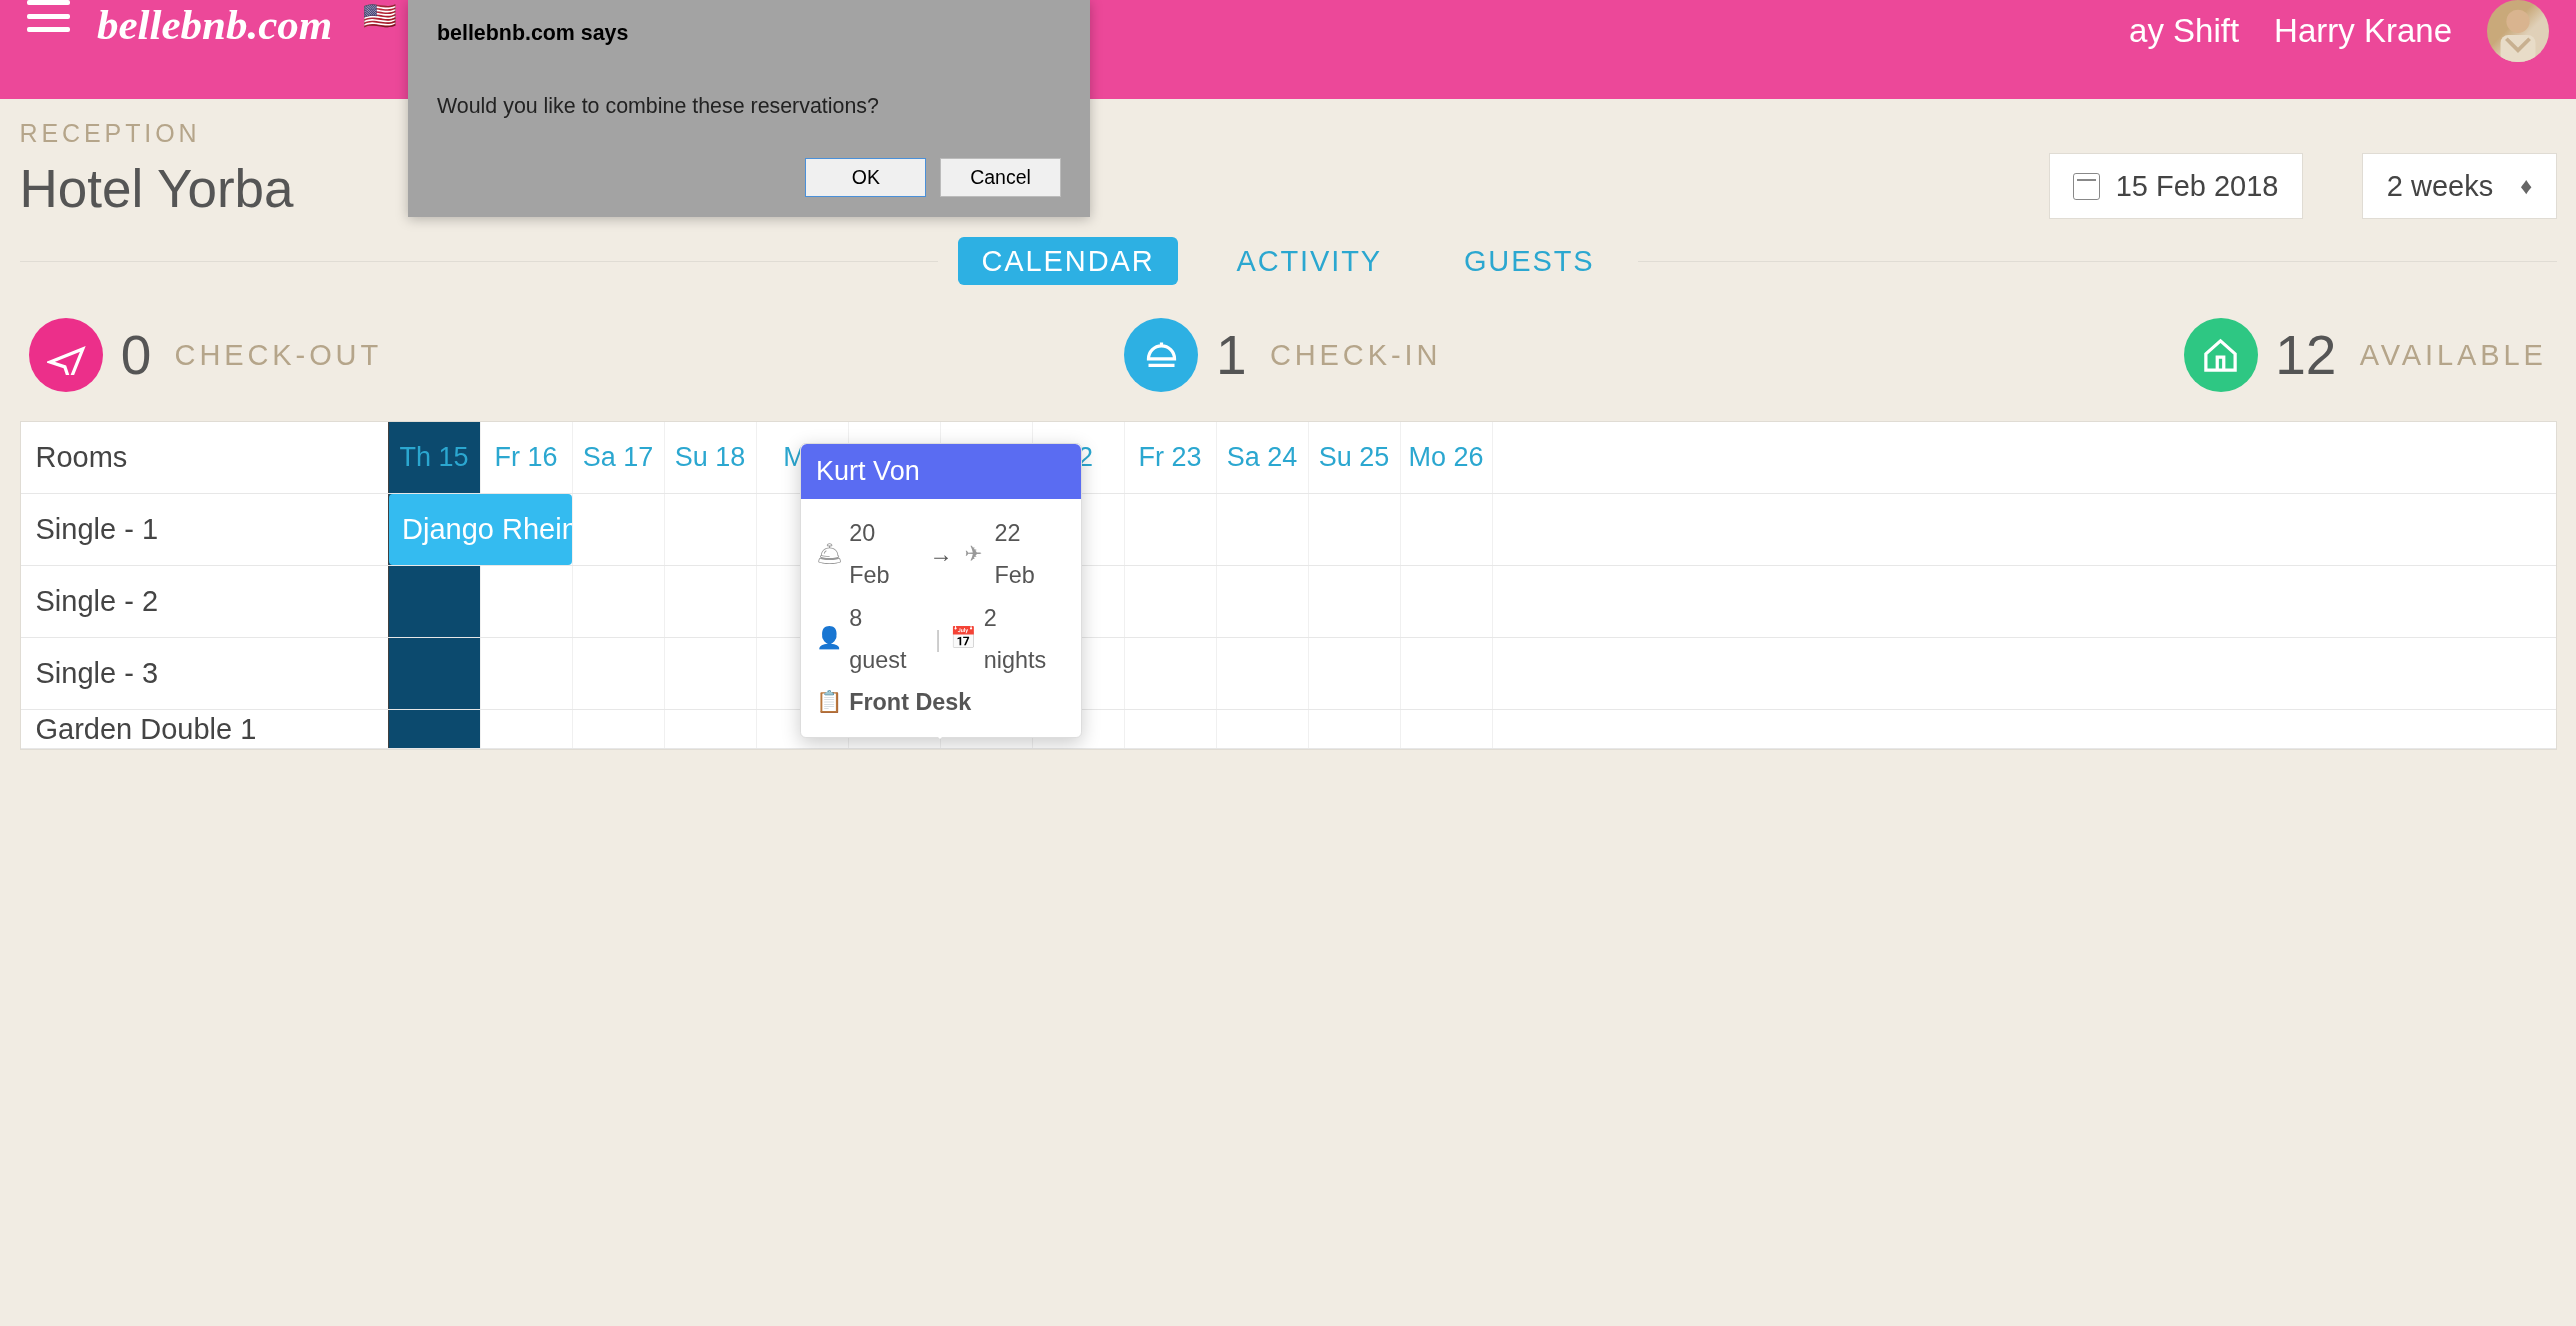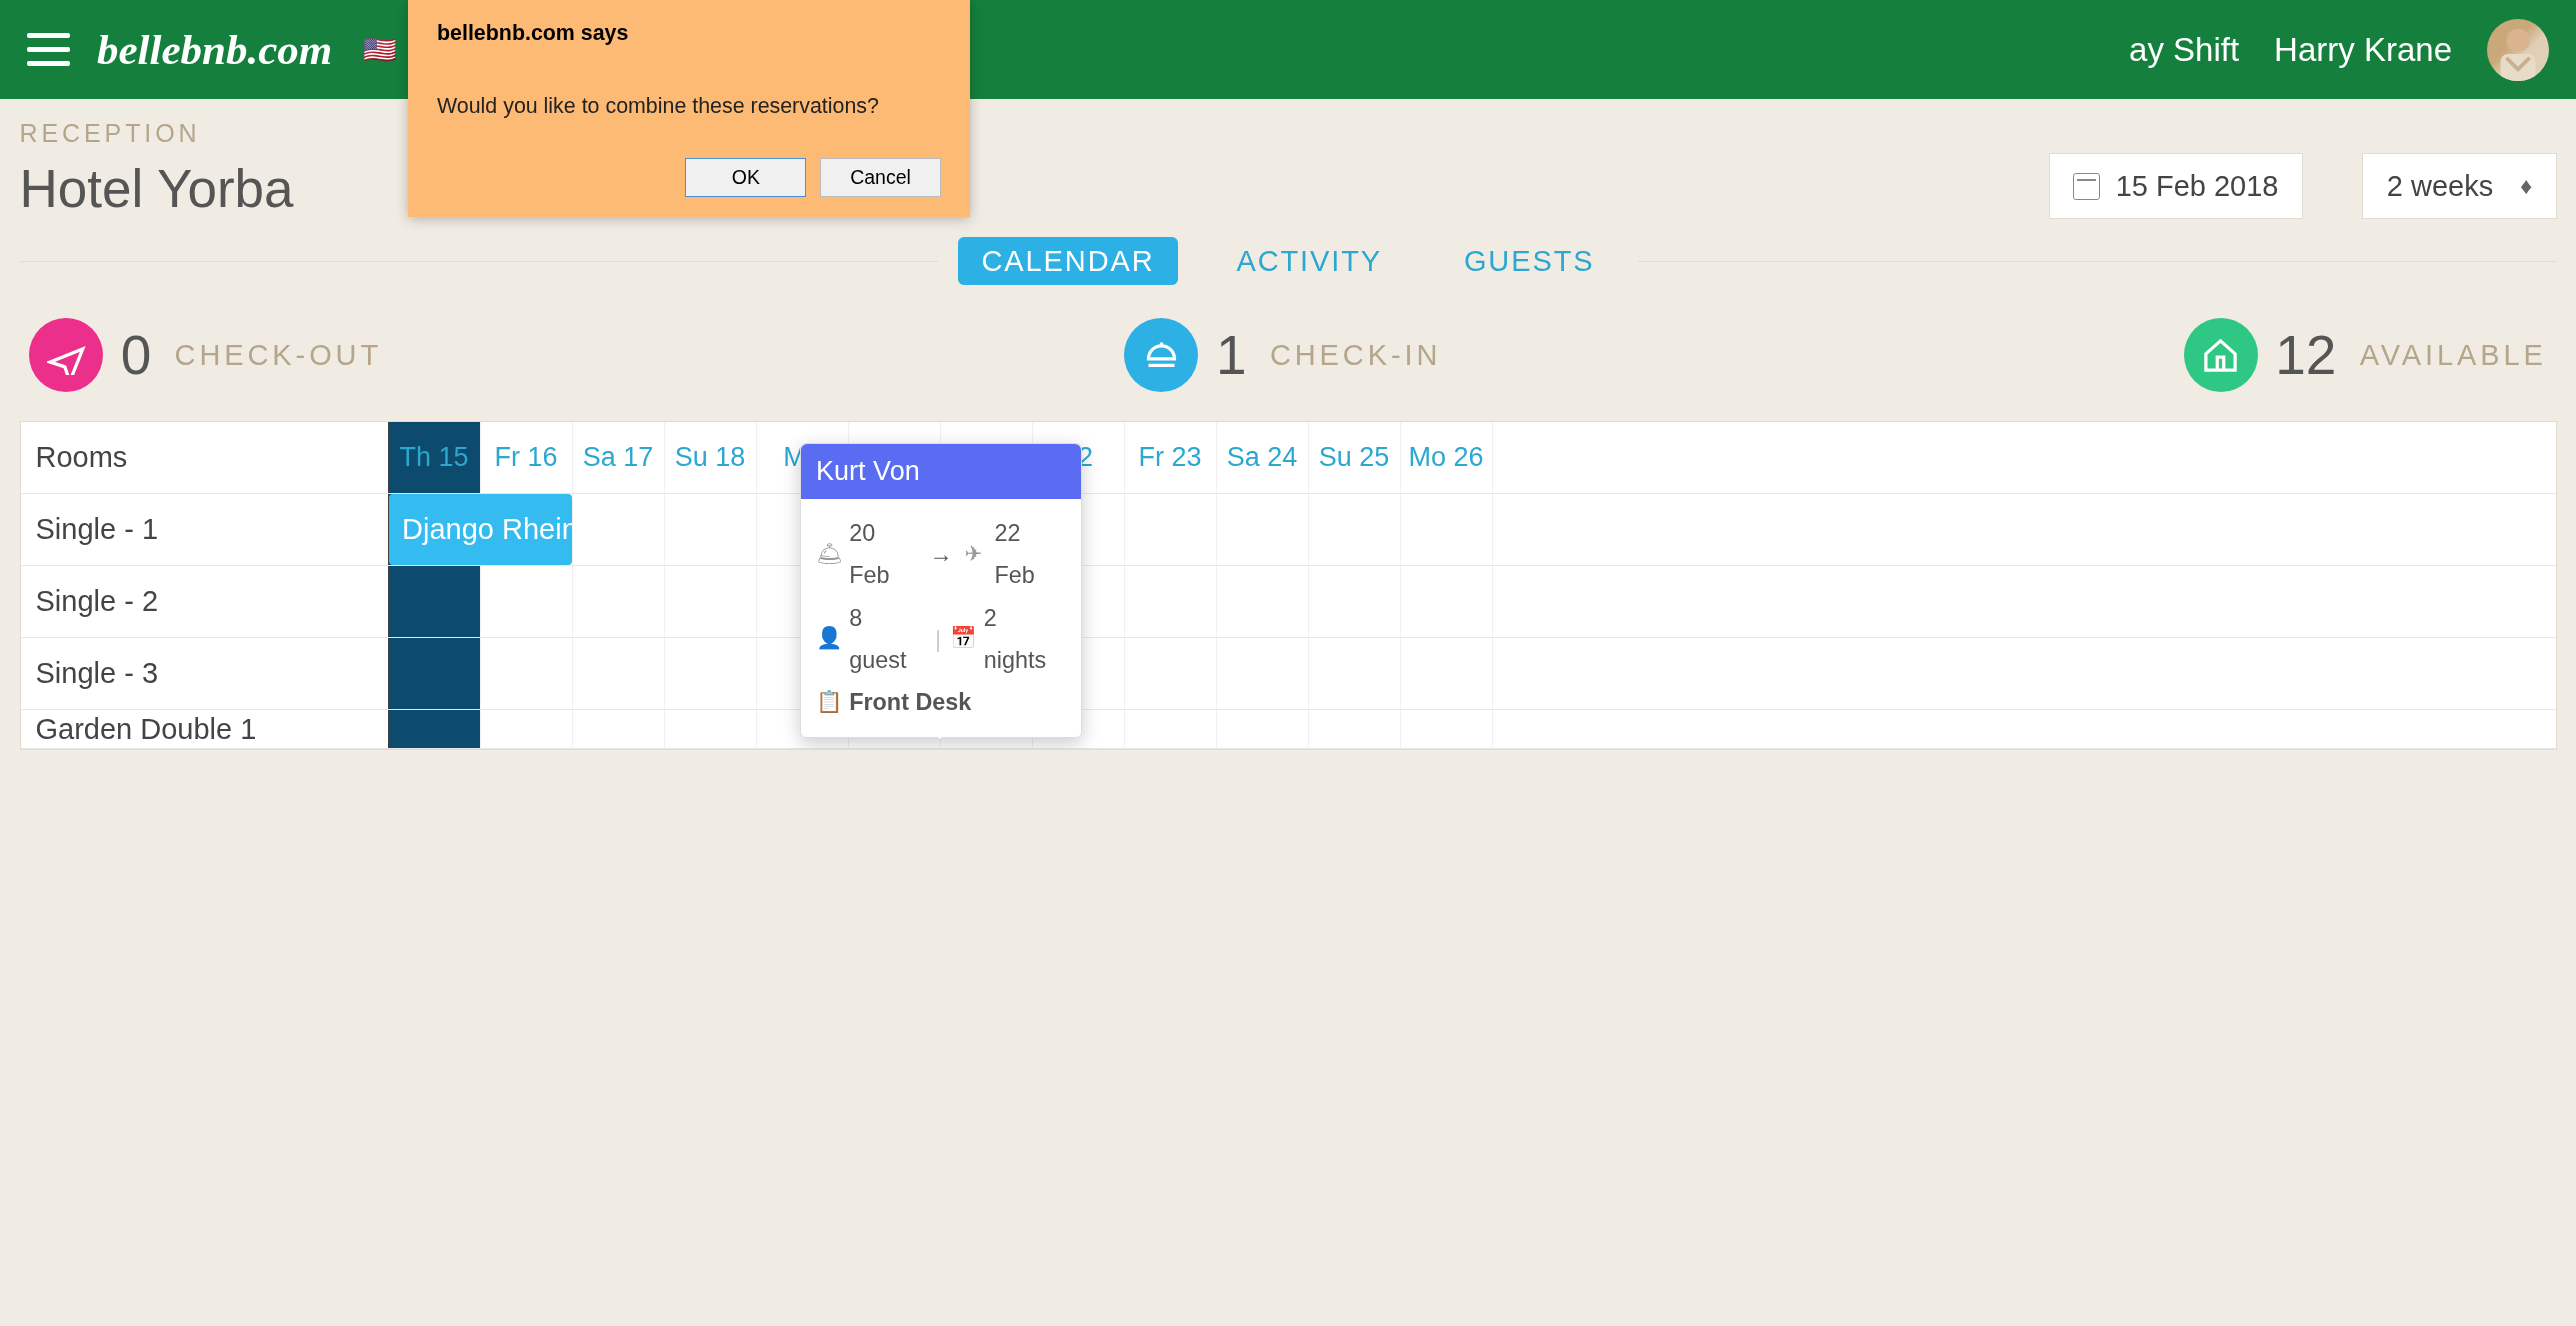--- a/index.html
+++ b/index.html
@@ -1,18 +1,18 @@
 <!DOCTYPE html>
 <html><head>
 <meta charset="utf-8">
 <style>
 * { box-sizing: border-box; margin: 0; padding: 0; }
 body { font-family: -apple-system, 'Segoe UI', 'Helvetica Neue', Arial, sans-serif; background: #f1ece3; color: #333; overflow: hidden; }
 
-.topbar { background: #15803d; height: 99px; display: flex; align-items: center; padding: 0 27px; color: #fff; position: relative; }
+.topbar { background: #ec4899; height: 99px; display: flex; align-items: flex-start; padding: 0 27px; color: #fff; position: relative; }
 .hamburger { display: flex; flex-direction: column; gap: 8.8px; cursor: pointer; margin-right: 27px; }
 .hamburger span { width: 43px; height: 4.9px; background: #fff; border-radius: 1.9px; }
 .logo { font-family: 'Comic Sans MS', cursive; font-weight: bold; font-size: 43px; color: #fff; font-style: italic; }
 .flag { margin-left: 31px; font-size: 27px; }
 .topbar-right { margin-left: auto; display: flex; align-items: center; gap: 35px; font-size: 33px; }
 .avatar { width: 62px; height: 62px; border-radius: 50%; background: linear-gradient(135deg,#c9a97a 40%,#e0d0b8 60%); display:flex; align-items:center; justify-content:center; overflow:hidden; }
 .avatar svg { width:100%; height:100%; }
 
 .content { padding: 19.5px 19.5px 0 19.5px; }
 .section-label { color: #b5a58a; font-size: 25px; letter-spacing: 3.9px; }
@@ -51,21 +51,21 @@
 
 .booking { position:absolute; top:0; bottom:0; background:#34bbf0; color:#fff; font-size:29px; display:flex; align-items:center; padding-left:13.6px; border-radius:3.9px; overflow:hidden; white-space:nowrap; cursor:pointer; }
 
 .popover { position:absolute; width:282px; background:#fff; border:1px solid #ddd; border-radius:5.8px; box-shadow:0 5.8px 19.5px rgba(0,0,0,0.2); z-index:5; }
 .pop-head { background:#5a6cf2; color:#fff; padding:11.7px 15.6px; font-size:27px; border-radius:5.8px 5.8px 0 0; }
 .pop-body { padding:13.6px 15.6px; font-size:23.4px; color:#555; line-height:1.8; }
 .pop-body .row { display:flex; align-items:center; gap:9.7px; }
 .pop-body .ic { color:#999; font-size:21.4px; width:23.4px; text-align:center; }
 .popover::after { content:''; position:absolute; bottom:-11.7px; left:50%; margin-left:-9.7px; border:9.7px solid transparent; border-top-color:#fff; }
 
-.dialog { position:absolute; top:0; left:408px; width:562px; background:#fdba74; box-shadow:0 1.9px 11.7px rgba(0,0,0,0.25); z-index:20; padding:21.4px 29px 19.5px; }
+.dialog { position:absolute; top:0; left:408px; width:682px; background:#a3a3a3; box-shadow:0 1.9px 11.7px rgba(0,0,0,0.25); z-index:20; padding:21.4px 29px 19.5px; }
 .dialog-title { font-weight:600; font-size:21.4px; color:#000; margin-bottom:19.5px; }
 .dialog-msg { font-size:21.4px; color:#222; margin-bottom:39px;margin-top:48px; }
 .dialog-btns { display:flex; justify-content:flex-end; gap:13.6px; }
 .dialog-btn { width:121px; height:39px; font-size:19.5px; border:1px solid #bbb; background:#f0f0f0; cursor:pointer; }
 .dialog-btn.ok { border:1px solid #4a90d9; background:#f0f0f0; }
 
 svg { display:block; }
 </style>
 </head>
 <body>

